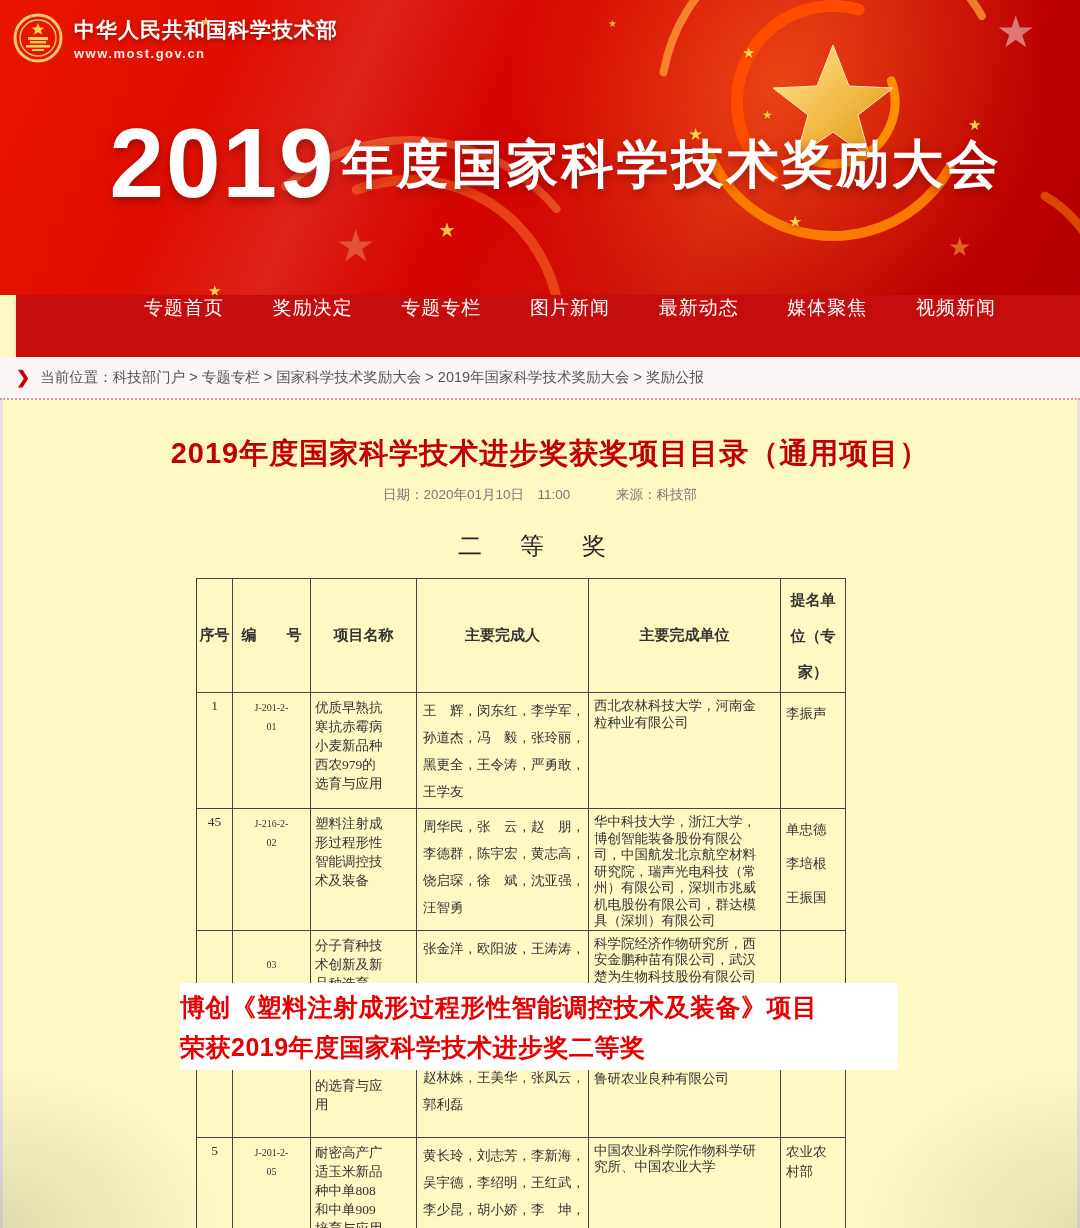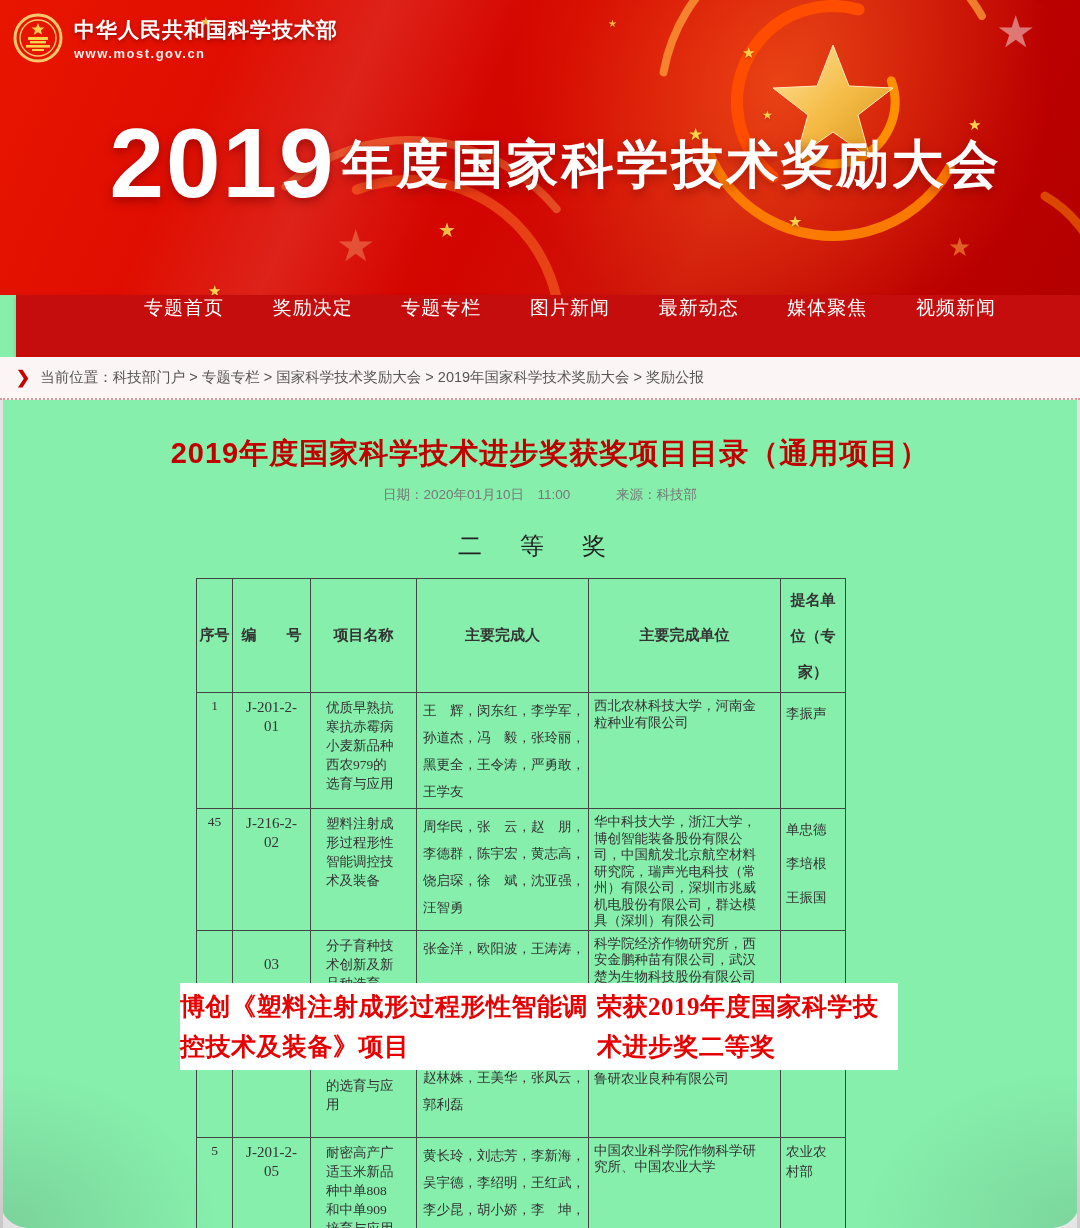--- a/index.html
+++ b/index.html
@@ -1,18 +1,18 @@
 <!DOCTYPE html>
 <html><head>
 <meta charset="utf-8">
 <style>
   * { margin:0; padding:0; box-sizing:border-box; }
   html,body { width:1080px; height:1228px; overflow:hidden; background:#fff;
     font-family:"Liberation Sans", sans-serif; }
-  .page { position:relative; width:1080px; height:1228px; background:#86efac;border-radius:28px; }
+  .page { position:relative; width:1080px; height:1228px; background:#fef9c3; }
 
   
   .banner { position:absolute; left:0; top:0; width:1080px; height:295px; overflow:hidden;
     background:
       radial-gradient(circle at 72% 28%, rgba(255,90,20,.55), rgba(255,60,10,0) 34%),
       linear-gradient(115deg,#e81600 0%, #dc0b00 28%, #cf0300 55%, #c00000 78%, #b40000 100%);
   }
   .streak { position:absolute; pointer-events:none; }
   .streak1 { left:180px; top:-80px; width:260px; height:520px; transform:rotate(24deg);
     background:linear-gradient(90deg, rgba(255,255,255,0) 0%, rgba(255,255,255,.10) 50%, rgba(255,255,255,0) 100%); }
@@ -61,30 +61,30 @@
   table.award { border-collapse:collapse; table-layout:fixed; margin:16px 0 0 196px;
     width:649px; font-family:"Liberation Serif", serif; color:#333; }
   table.award th, table.award td { border:1px solid #444; vertical-align:top; overflow:hidden; }
   table.award th { font-size:15px; font-weight:600; vertical-align:middle; text-align:center; }
   th.h-nom { line-height:36px; }
   tr.hdr   { height:114px; }
   tr.r1 { height:116px; } tr.r2 { height:120px; } tr.r3 { height:102px; }
   tr.r4 { height:105px; } tr.r5 { height:140px; }
   .pre { white-space:pre-line; }
   td.c-seq  { text-align:center; font-size:13.5px; padding-top:5px; }
-  td.c-code { text-align:center; font-size:15px; line-height:19px; padding-top:5px; }
-  td.c-name { font-size:13.5px; line-height:19px; padding:5px 2px 0 15px; }
+  td.c-code { text-align:center; font-size:10px; line-height:19px; padding-top:5px; }
+  td.c-name { font-size:13.5px; line-height:19px; padding:5px 2px 0 4px; }
   td.c-people { font-size:13.5px; line-height:27px; padding:4px 2px 0 6px; }
   td.c-units  { font-size:13.5px; line-height:16.5px; padding:5px 2px 0 5px; }
   td.c-nom  { font-size:13.5px; line-height:34px; padding:4px 0 0 5px; }
   tr.r5 td.c-nom { line-height:20px; }
 
   
   .promo { position:absolute; left:180px; top:983px; width:718px; height:87px; background:#fff;
-    display:flex; flex-direction:row; justify-content:center; align-items:center;font-family:Liberation Serif, serif; }
+    display:flex; flex-direction:column; justify-content:center; align-items:flex-start; }
   .promo .line { color:#e60000; font-size:25px; font-weight:bold; line-height:40px; letter-spacing:.5px; }
 
   .vignette { position:absolute; bottom:0; width:220px; height:160px; pointer-events:none; }
   .vignette.l { left:0; background:radial-gradient(ellipse at 0% 100%, rgba(60,60,60,.16), rgba(60,60,60,0) 70%); }
   .vignette.r { right:0; background:radial-gradient(ellipse at 100% 100%, rgba(60,60,60,.14), rgba(60,60,60,0) 70%); }
 </style>
 </head>
 <body>
 
 <div class="page">

